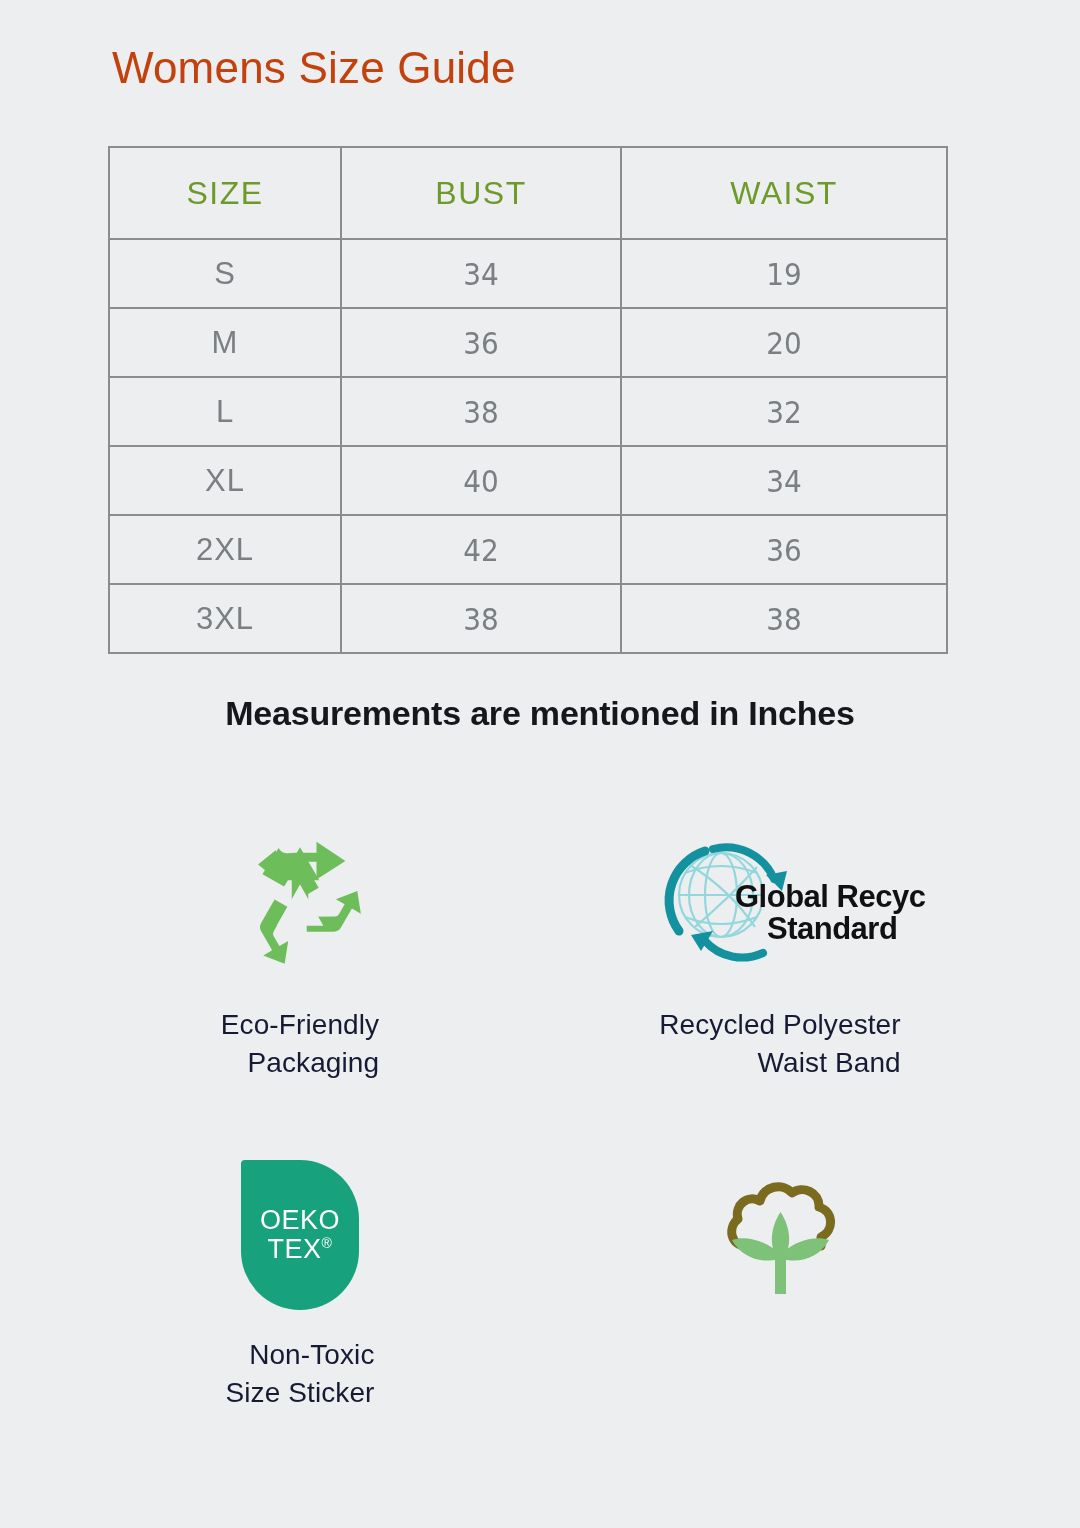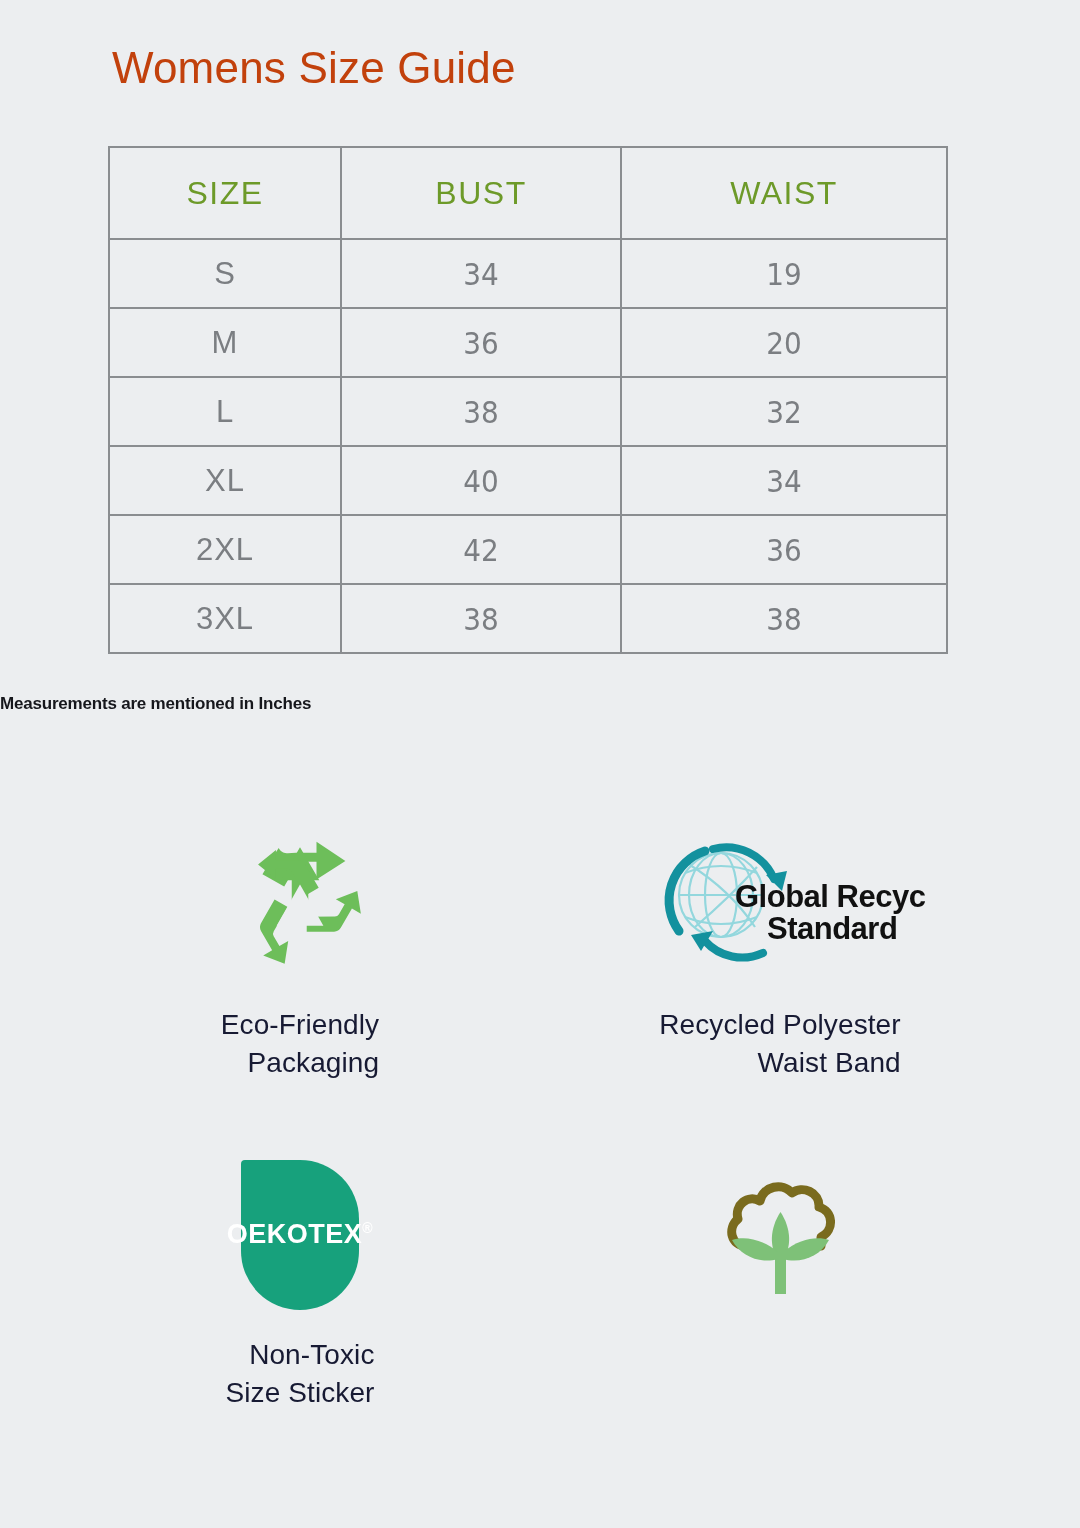--- a/index.html
+++ b/index.html
@@ -69,22 +69,22 @@
     font-stretch: condensed;
     letter-spacing: 0px;
   }
 
   
   .table-caption {
     position: absolute;
     top: 694px;
     left: 0;
     width: 1080px;
-    text-align: left;
-    font-size: 17px;
+    text-align: center;
+    font-size: 34px;
     font-weight: 600;
     color: #16171C;
     font-stretch: condensed;
     letter-spacing: -0.2px;
   }
 
   
   .features {
     position: absolute;
     left: 60px;
@@ -115,25 +115,25 @@
     letter-spacing: 0.1px;
   }
 
   
   .oeko-badge {
     width: 118px;
     height: 150px;
     background: #17A17C;
     border-radius: 4px 60px 60px 60px;
     display: flex;
-    flex-direction: row;
+    flex-direction: column;
     align-items: center;
     justify-content: center;
     color: #FFFFFF;
-    font-weight: 700;
+    font-weight: 400;
     font-stretch: condensed;
     line-height: 1.08;
   }
   .oeko-line1 { font-size: 27px; letter-spacing: 0.5px; }
   .oeko-line2 { font-size: 27px; letter-spacing: 0.5px; }
   .oeko-reg { font-size: 14px; vertical-align: super; }
 </style>
 </head>
 <body>
 

